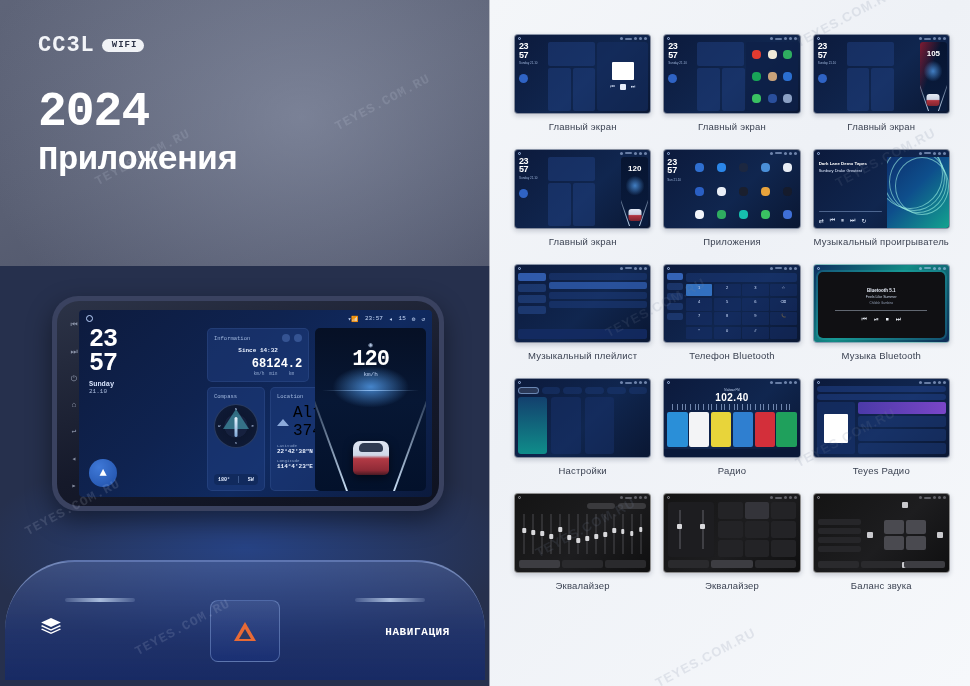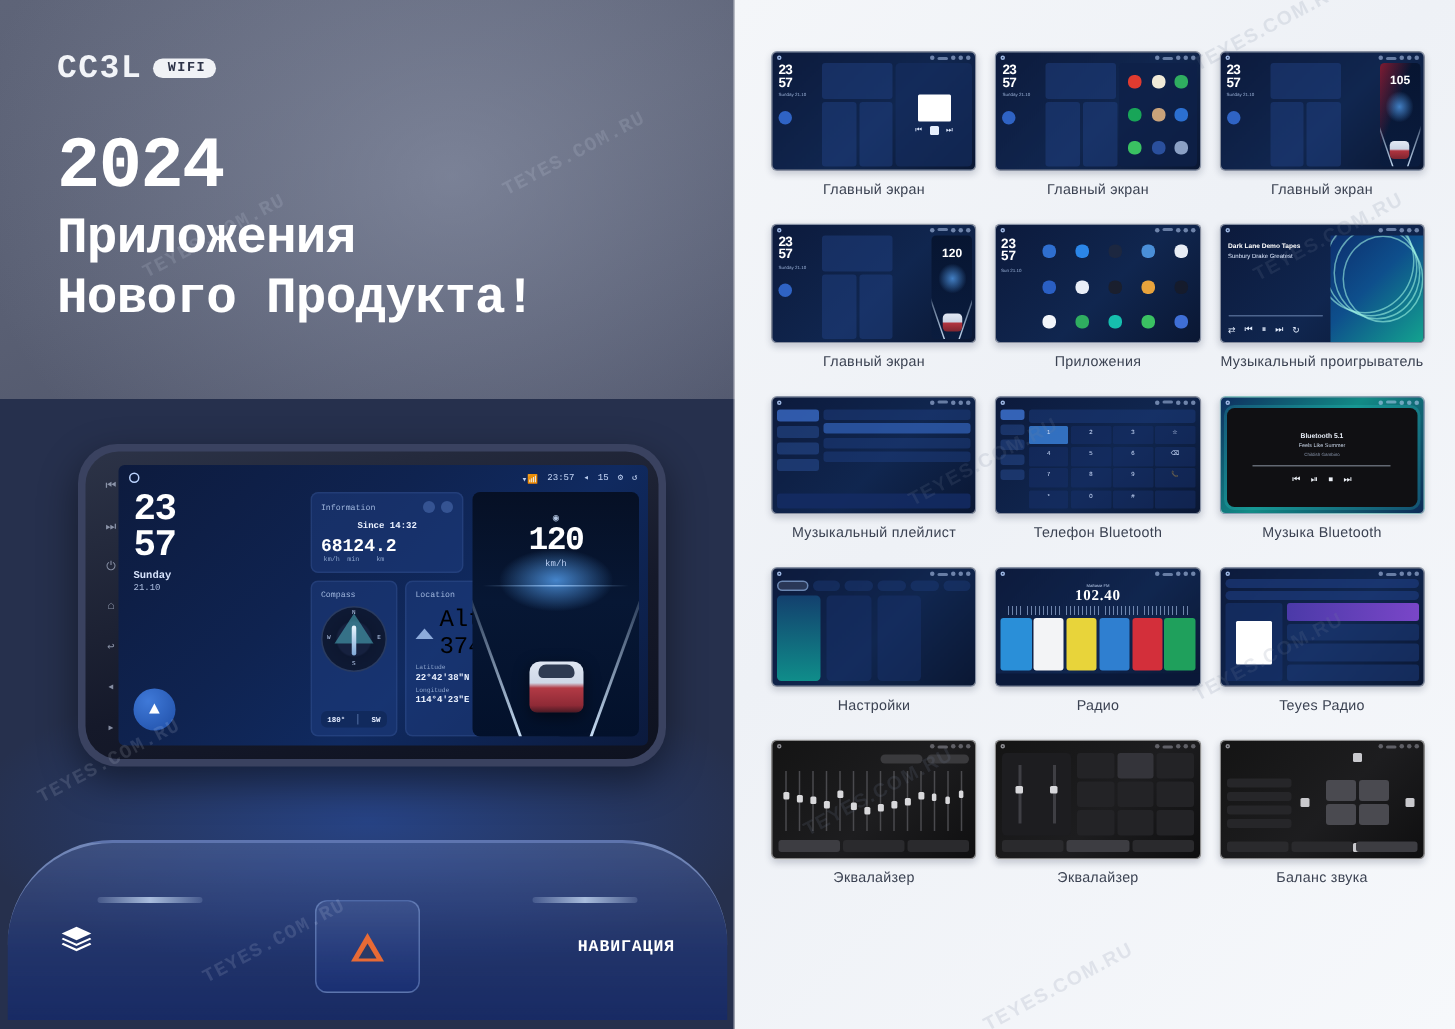--- a/index.html
+++ b/index.html
@@ -145,21 +145,21 @@
     border:1px solid rgba(120,160,230,.12);
   }
   .card .ttl { color:#9fb6dd; font-size:5.5px; }
   .info-head { display:flex; align-items:center; justify-content:space-between; }
   .info-head .icons { display:flex; gap:4px; }
   .info-head .icons span {
     width:8px;height:8px;border-radius:50%;background:rgba(110,150,220,.35);
     display:inline-block;
   }
   .since { color:#eaf1ff; font-size:6px; font-weight:bold; text-align:center; margin:5px 0 4px; }
-  .stats { display:flex; justify-content:flex-start; }
+  .stats { display:flex; justify-content:flex-end; }
   .stats .s { text-align:center; }
   .stats .v { color:#fff; font-size:12px; font-weight:bold; line-height:1; }
   .stats .u { color:#8fa7cf; font-size:4.5px; margin-top:1px; }
 
   .mid-row { display:flex; gap:5px; flex:1; }
   .compass-card, .loc-card { flex:1; display:flex; flex-direction:column; }
   .compass-dial {
     width:44px;height:44px;border-radius:50%; margin:4px auto 2px;
     background:radial-gradient(circle at 50% 50%, #16213f 38%, #0d1730 40%, #101c38 100%);
     border:1px solid rgba(120,160,230,.25); position:relative;
@@ -347,21 +347,21 @@
   .set-tabs span{flex:1;height:7px;border-radius:4px;background:rgba(30,62,128,.4);}
   .set-tabs span:first-child{background:rgba(255,255,255,.12);border:.6px solid rgba(160,200,255,.55)}
   .set-cards{flex:1;display:flex;gap:4px;}
   .set-cards div{flex:1;border-radius:3px;background:rgba(24,50,108,.5);}
   .set-cards div:first-child{background:linear-gradient(180deg,#13406e,#0f8d8a);}
 
   
   .mini-rd{position:absolute;inset:7px 0 0 0;display:flex;flex-direction:column;}
   .rd-top{text-align:center;color:#fff;padding:2px 0 1px;}
   .rd-top .n{font-size:2.8px;color:#b5c8e8;}
-  .rd-top .f{font-size:10px;font-weight:bold;letter-spacing:.5px;font-family:Liberation Serif, serif;}
+  .rd-top .f{font-size:10px;font-weight:bold;letter-spacing:.5px;}
   .rd-scale{height:6px;background:repeating-linear-gradient(90deg,rgba(190,215,255,.55) 0 .6px,transparent .6px 2.6px);margin:0 8px;}
   .rd-presets{flex:1;display:flex;gap:1.5px;padding:2px 3px;}
   .rd-presets div{flex:1;border-radius:2px;}
   .rd-bottom{height:8px;background:rgba(10,24,56,.9);}
 
   
   .mini-tr{position:absolute;inset:7px 3px 3px 3px;display:flex;flex-direction:column;gap:2px;}
   .tr-bar{height:6px;border-radius:3px;background:rgba(32,66,138,.55);}
   .tr-body{flex:1;display:flex;gap:3px;}
   .tr-art{width:30%;border-radius:2px;background:rgba(24,52,112,.6);display:flex;align-items:center;justify-content:center;}
@@ -423,21 +423,20 @@
     <div class="glow-top"></div>
 
     <div class="logo-row">
       <span class="logo-text">CC3L</span>
       <span class="wifi-badge">WIFI</span>
     </div>
 
     <div class="headline">
       <div class="yr">2024</div>
       <div class="l1">Приложения</div>
-      <div class="l2">Нового Продукта!</div>
     </div>
 
     <div class="dash">
       <div class="dash-ambient"></div>
 
       <div class="vent-bar">
         <div class="vent-line" style="left:60px;top:36px;width:70px;"></div>
         <div class="vent-line" style="right:60px;top:36px;width:70px;"></div>
         <div class="hazard">
             <div class="tri"></div>

